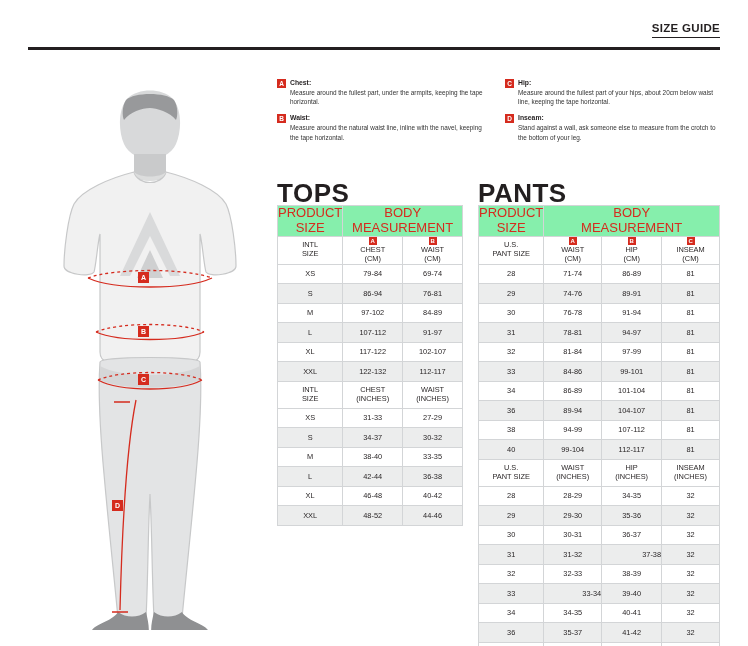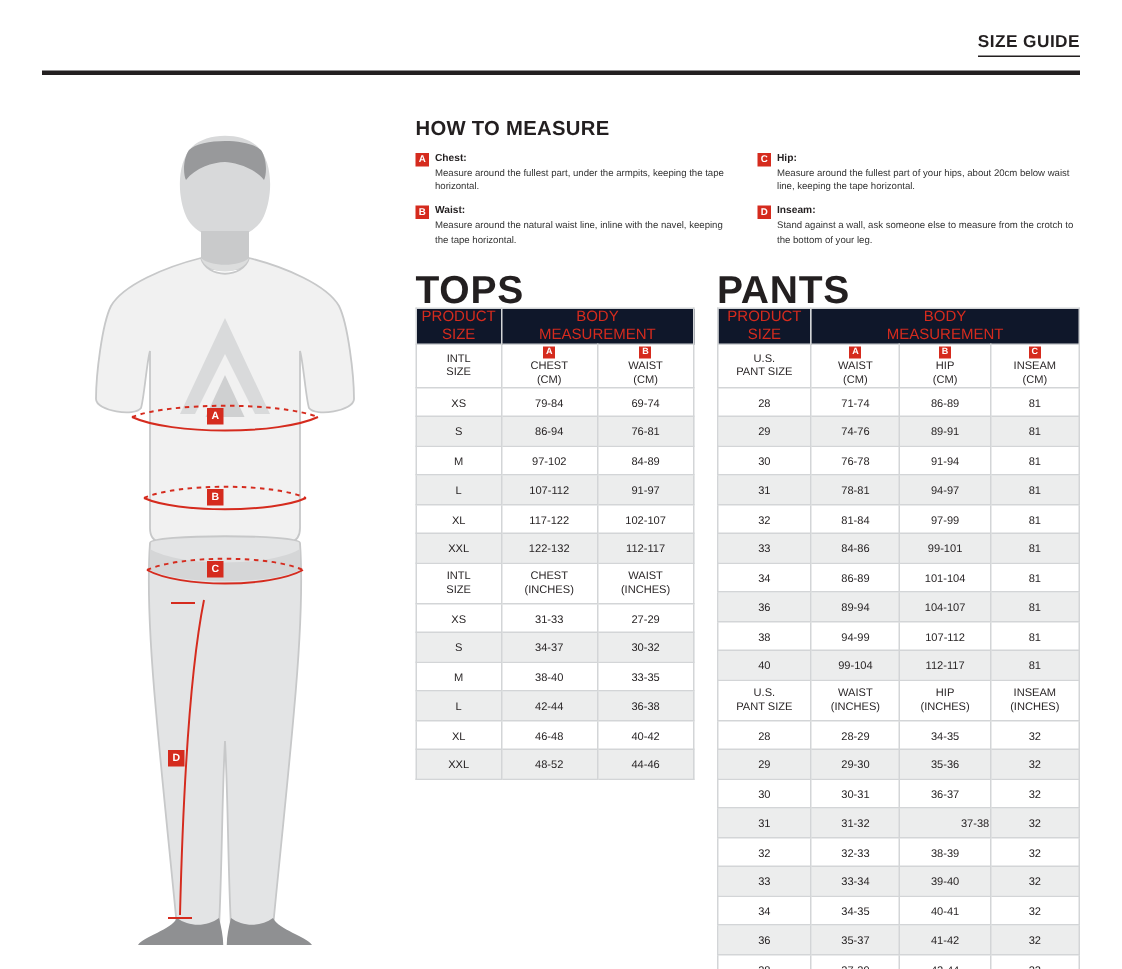--- a/index.html
+++ b/index.html
@@ -60,22 +60,22 @@
     border:1px solid #bfc1c3;
   }
   .sz-table td,.sz-table th{
     border:1px solid #d3d5d7;
     text-align:center;
     vertical-align:middle;
     padding:0;
     font-weight:normal;
   }
   .hdr-red{
-    color:#d52b1e;font-weight:bold;font-size:10px;line-height:1.15;
-    background:#0f172a;
+    color:#d52b1e;font-weight:bold;font-size:13px;line-height:1.15;
+    background:#86efac;
   }
   .colhdr{
     font-weight:bold;font-size:7.4px;line-height:1.2;background:#ffffff;
   }
   .ltr{
     display:inline-block;width:8px;height:8px;background:#d52b1e;color:#fff;
     font-size:6px;font-weight:bold;line-height:8px;text-align:center;margin-bottom:1px;
   }
   .row-alt{background:#eceded;}
   .row-wht{background:#ffffff;}
@@ -129,21 +129,20 @@
     <path d="M106,310 C96,360 92,440 90,520" stroke="#d52b1e" stroke-width="1.3" fill="none"></path>
     <path d="M84,312 L100,312 M82,522 L98,522" stroke="#d52b1e" stroke-width="1.3"></path>
   </svg>
   <div class="meas-label" style="left:108px;top:182px;">A</div>
   <div class="meas-label" style="left:108px;top:236px;">B</div>
   <div class="meas-label" style="left:108px;top:284px;">C</div>
   <div class="meas-label" style="left:82px;top:410px;">D</div>
 </div>
 
 <div class="howto">
-  <div class="howto-title">HOW TO MEASURE</div>
   <div class="howto-cols">
     <div class="howto-col">
       <div class="howto-item">
         <span class="badge">A</span>
         <div class="howto-body">
           <b>Chest:</b><br>
           <span>Measure around the fullest part, under the armpits, keeping the tape horizontal.</span>
         </div>
       </div>
       <div class="howto-item">
@@ -358,21 +357,21 @@
         <td style="height:18.5px;">32</td>
       </tr>
       <tr class="row-wht">
         <td class="sz-cell" style="height:18.5px;">32</td>
         <td style="height:18.5px;">32-33</td>
         <td style="height:18.5px;">38-39</td>
         <td style="height:18.5px;">32</td>
       </tr>
       <tr class="row-alt">
         <td class="sz-cell" style="height:18.5px;">33</td>
-        <td style="height:18.5px;">33-34</td>
+        <td style="height:18.5px;text-align:right;">33-34</td>
         <td style="height:18.5px;">39-40</td>
         <td style="height:18.5px;">32</td>
       </tr>
       <tr class="row-wht">
         <td class="sz-cell" style="height:18.5px;">34</td>
         <td style="height:18.5px;">34-35</td>
         <td style="height:18.5px;">40-41</td>
         <td style="height:18.5px;">32</td>
       </tr>
       <tr class="row-alt">

